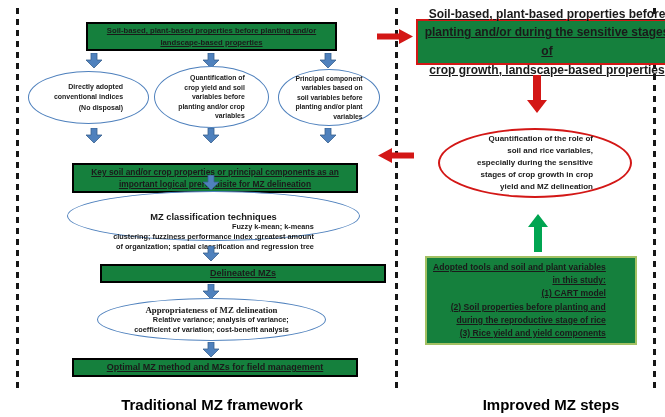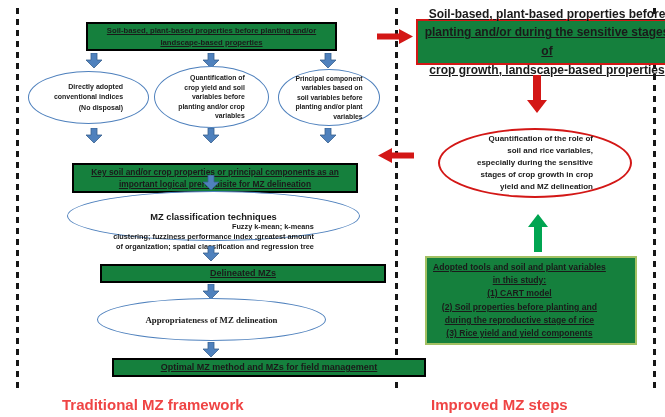--- a/index.html
+++ b/index.html
@@ -15,21 +15,21 @@
     position:absolute;border:2px solid #000;background:#15803d;
     display:flex;align-items:center;justify-content:center;text-align:center;
     font-weight:bold;white-space:pre-line;box-sizing:border-box;line-height:1.45;text-decoration:underline;
   }
   .ellipse{
     position:absolute;border:1.5px solid #4f81bd;border-radius:50%;background:#fff;
     display:flex;flex-direction:column;align-items:center;justify-content:center;
     text-align:right;font-weight:bold;white-space:pre-line;box-sizing:border-box;
   }
   .arr{position:absolute;display:block;}
-  .caption{position:absolute;font-weight:bold;font-size:15px;text-align:left;color:#ef4444;}
+  .caption{position:absolute;font-weight:bold;font-size:15px;text-align:center;color:#000000;}
   .t-title{white-space:pre-line;}
   .t-body{white-space:pre-line;}
 </style>
 </head>
 <body>
 
 <div class="canvas">
 
   <div class="dash" style="left:16px;"></div>
   <div class="dash" style="left:395px;"></div>
@@ -91,27 +91,29 @@
     </svg>
 
   <div class="box" style="left:72px;top:264px;width:286px;height:19px;font-size:9px;margin-left:28px;">Delineated MZs</div>
 
   <svg class="arr" style="left:203px;top:284px;" width="16" height="15" viewBox="0 0 16 15">
       <polygon points="5,0 11,0 11,7 16,7 8,15 0,7 5,7" fill="#4f81bd" stroke="#38618e" stroke-width="0.8"></polygon>
     </svg>
 
   <div class="ellipse" style="left:97px;top:298px;width:229px;height:43px;">
     <span class="t-title" style="font-size:8.8px;font-family:Liberation Serif, serif;">Appropriateness of MZ delineation</span>
+    <span class="t-body" style="font-size:7.3px;line-height:1.35;">Relative variance; analysis of variance;
+coefficient of variation; cost-benefit analysis</span>
   </div>
 
   <svg class="arr" style="left:203px;top:342px;" width="16" height="15" viewBox="0 0 16 15">
       <polygon points="5,0 11,0 11,7 16,7 8,15 0,7 5,7" fill="#4f81bd" stroke="#38618e" stroke-width="0.8"></polygon>
     </svg>
 
-  <div class="box" style="left:72px;top:358px;width:314px;height:19px;font-size:9px;margin-left:40px;">Optimal MZ method and MZs for field management</div>
+  <div class="box" style="left:72px;top:358px;width:286px;height:19px;font-size:9px;">Optimal MZ method and MZs for field management</div>
 
   <div class="caption" style="left:62px;top:396px;width:300px;">Traditional MZ framework</div>
 
   <svg class="arr" style="left:377px;top:29px;" width="36" height="15" viewBox="0 0 36 15">
       <polygon points="0,4.5 22,4.5 22,0 36,7.5 22,15 22,10.5 0,10.5" fill="#d31716"></polygon>
     </svg>
   <svg class="arr" style="left:378px;top:148px;" width="36" height="15" viewBox="0 0 36 15">
       <polygon points="36,4.5 14,4.5 14,0 0,7.5 14,15 14,10.5 36,10.5" fill="#d31716"></polygon>
     </svg>
 
@@ -126,21 +128,21 @@
   <div class="ellipse" style="left:438px;top:128px;width:194px;height:70px;border:2px solid #d31716;font-size:8px;line-height:1.5;">Quantification of the role of
 soil and rice variables,
 especially during the sensitive
 stages of crop growth in crop
 yield and MZ delineation</div>
 
   <svg class="arr" style="left:528px;top:214px;" width="20" height="38" viewBox="0 0 20 38">
       <polygon points="10,0 20,13 14,13 14,38 6,38 6,13 0,13" fill="#00a551"></polygon>
     </svg>
 
-  <div class="box" style="left:425px;top:256px;width:212px;height:89px;border:2px solid #a3c163;font-size:8.6px;line-height:1.55;justify-content:flex-start;text-align:center;padding-left:6px;padding-right:2px;">Adopted tools and soil and plant variables
+  <div class="box" style="left:425px;top:256px;width:212px;height:89px;border:2px solid #a3c163;font-size:8.6px;line-height:1.55;justify-content:flex-start;text-align:right;padding-left:6px;padding-right:2px;">Adopted tools and soil and plant variables
 in this study:
 (1) CART model
 (2) Soil properties before planting and
 during the reproductive stage of rice
 (3) Rice yield and yield components</div>
 
   <div class="caption" style="left:431px;top:396px;width:240px;">Improved MZ steps</div>
 
 </div>
 

